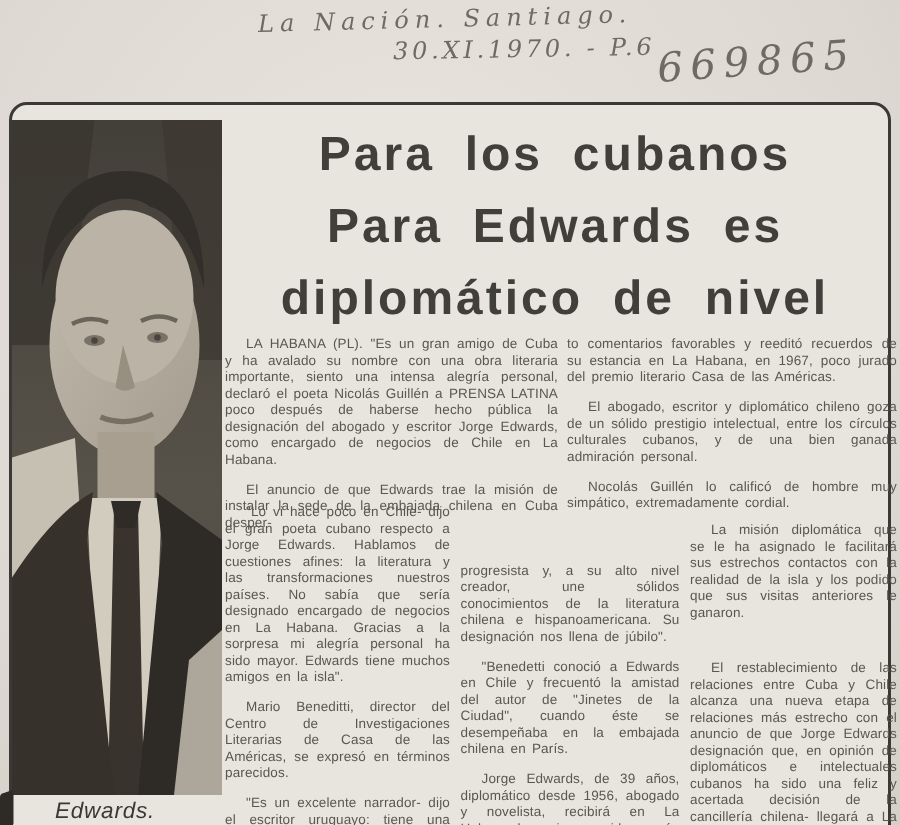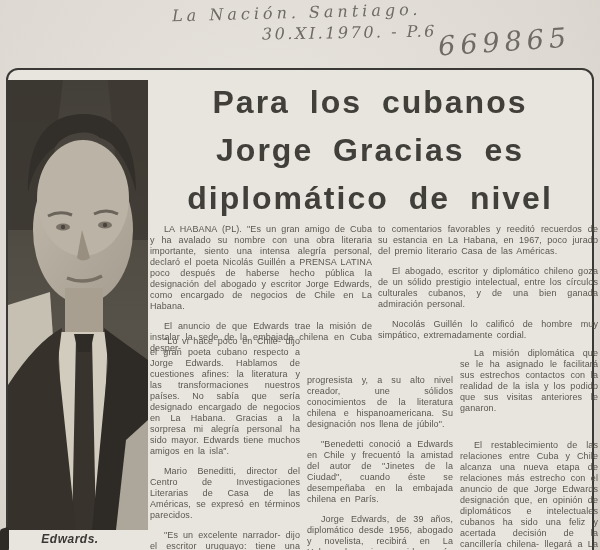--- a/index.html
+++ b/index.html
@@ -19,21 +19,21 @@
   
   .frame{
     position:absolute;left:6px;top:68px;width:584px;height:510px;
     border:2px solid #3b3935;border-radius:12px;background:#e8e5de;
   }
   
   .photo{position:absolute;left:8px;top:80px;width:140px;height:450px;overflow:hidden;}
   .photo svg{display:block;}
   .caption{
     position:absolute;left:0;top:532px;width:140px;text-align:center;
-    font-size:12px;font-weight:bold;font-style:italic;color:#3a3834;letter-spacing:0.5px;
+    font-size:15px;font-weight:normal;font-style:italic;color:#3a3834;letter-spacing:0.5px;
   }
   
   .headline{
     position:absolute;left:148px;top:78px;width:444px;margin:0;
     text-align:center;font-weight:bold;font-size:32px;line-height:48px;
     letter-spacing:2px;word-spacing:9px;color:#413f3a;
   }
   .headline span{display:block;}
   
   .col{
@@ -104,21 +104,21 @@
       <path d="M0,305 Q28,262 54,248 L50,280 L68,450 L0,450 Z" fill="#36312b"></path>
       <path d="M140,280 Q112,260 96,248 L100,282 L84,450 L140,450 Z" fill="#2e2a25"></path>
       <path d="M118,360 L140,340 L140,450 L108,450 Z" fill="#c2bcb0" opacity="0.85"></path>
     </g>
   </svg>
 </div>
 <div class="caption">Edwards.</div>
 
 <h1 class="headline">
   <span>Para los cubanos</span>
-  <span>Jorge Gracias es</span>
+  <span>Para Edwards es</span>
   <span>diplomático de nivel</span>
 </h1>
 
 <div class="col" id="col-wl">
     <p>LA HABANA (PL). "Es un gran amigo de Cuba y ha avalado su nombre con una obra literaria importante, siento una intensa alegría personal, declaró el poeta Nicolás Guillén a PRENSA LATINA poco después de haberse hecho pública la designación del abogado y escritor Jorge Edwards, como encargado de negocios de Chile en La Habana.</p>
     <p>El anuncio de que Edwards trae la misión de instalar la sede de la embajada chilena en Cuba desper-</p>
   </div>
 <div class="col" id="col-wr">
     <p>to comentarios favorables y reeditó recuerdos de su estancia en La Habana, en 1967, poco jurado del premio literario Casa de las Américas.</p>
     <p>El abogado, escritor y diplomático chileno goza de un sólido prestigio intelectual, entre los círculos culturales cubanos, y de una bien ganada admiración personal.</p>

